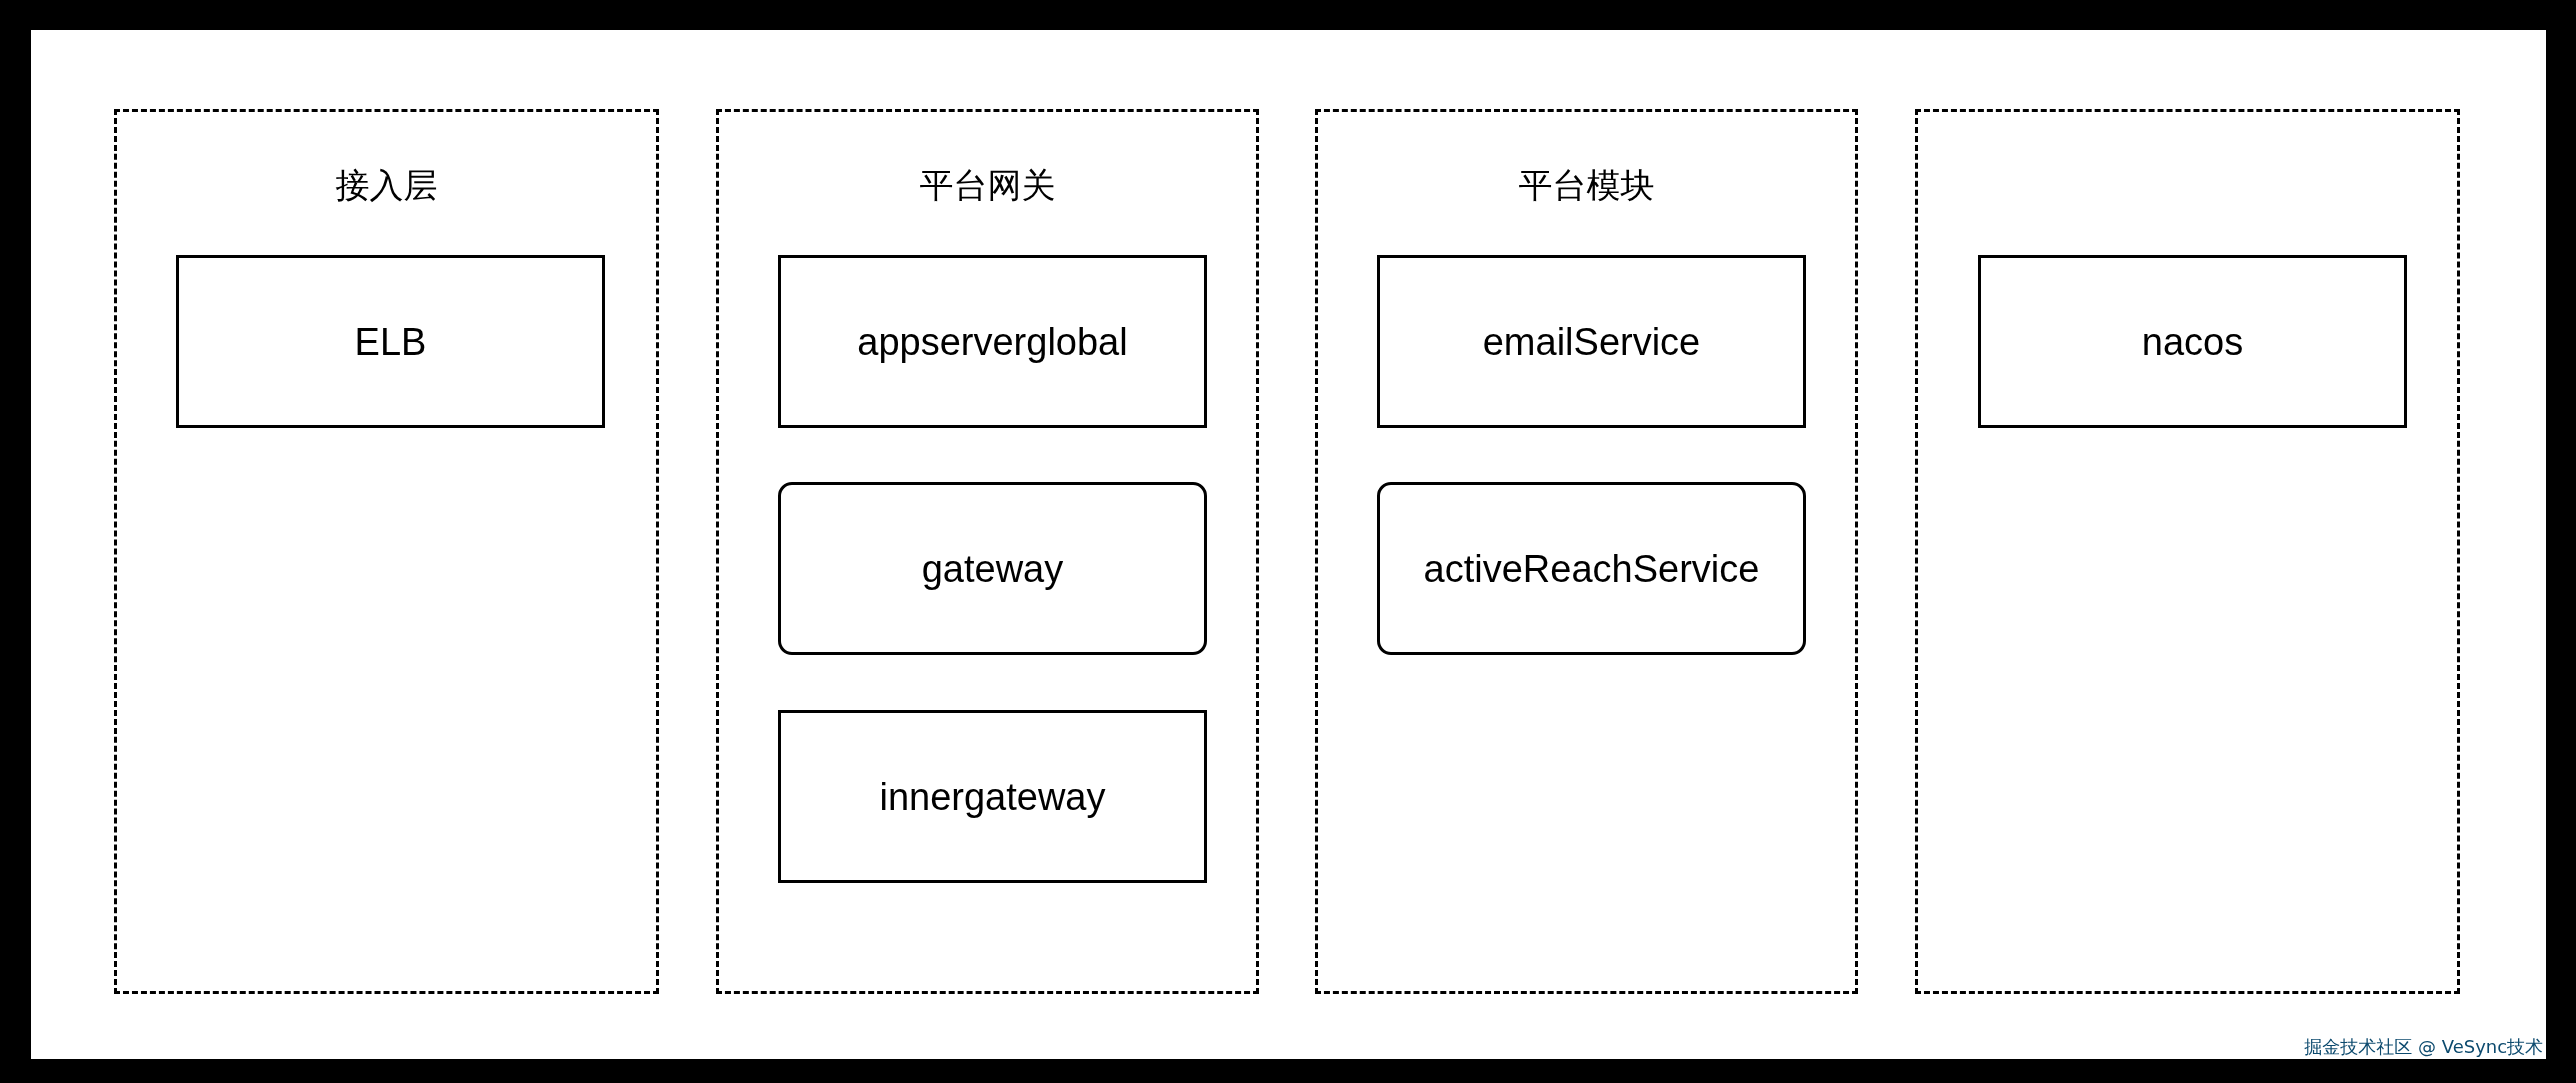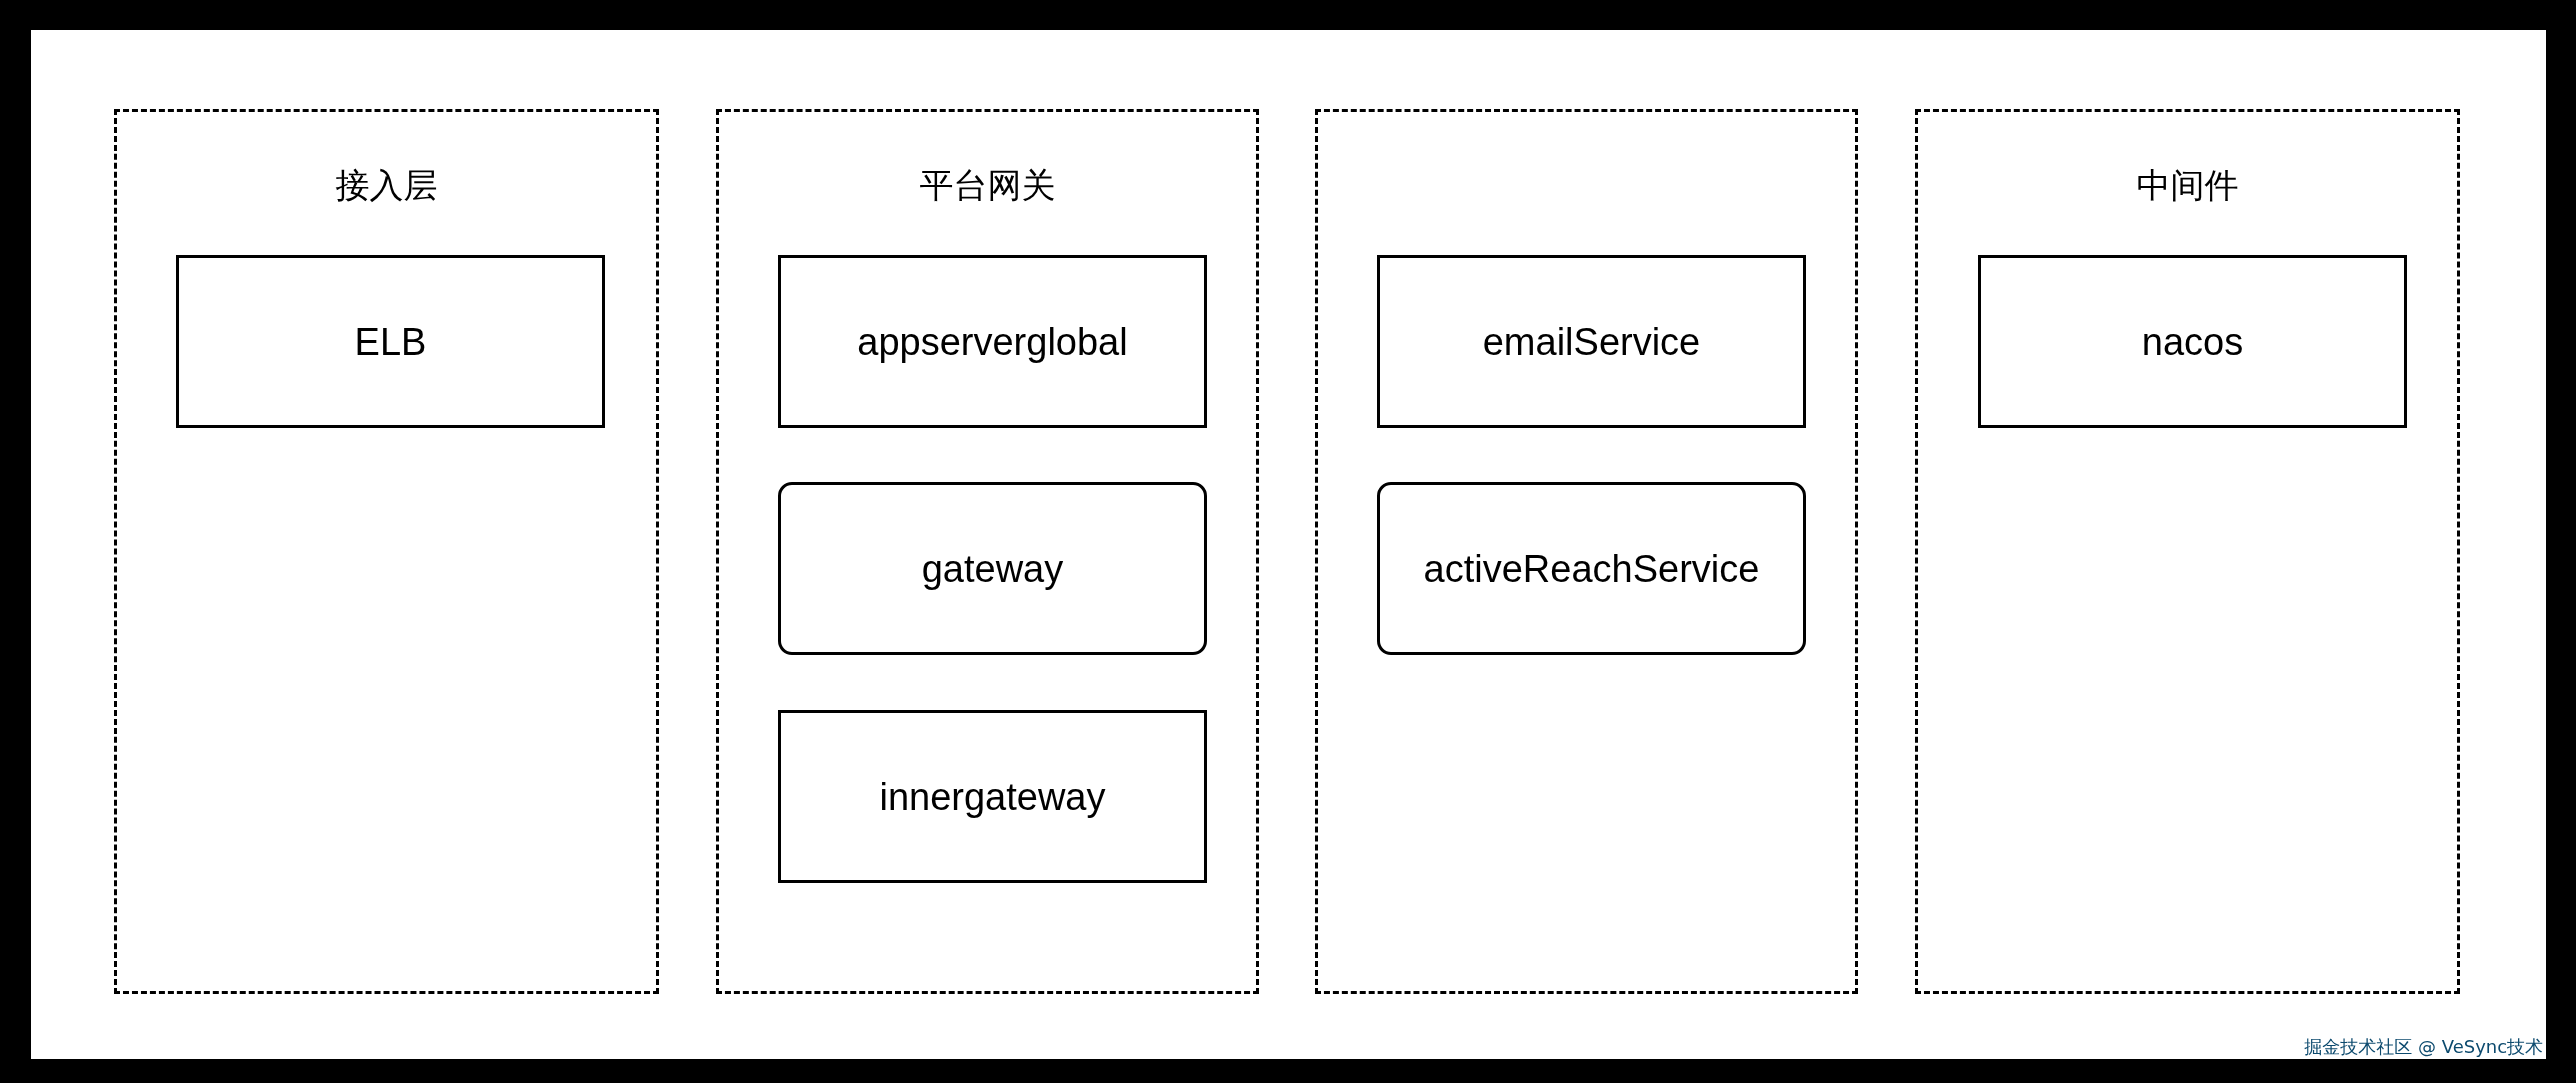--- a/index.html
+++ b/index.html
@@ -118,30 +118,30 @@
       </div>
       <div class="box box-row-2">
         <span class="box-label">gateway</span>
       </div>
       <div class="box box-row-3">
         <span class="box-label">innergateway</span>
       </div>
     </div>
 
     <div class="group" id="group-module">
+      <div class="group-title">平台模块</div>
       <div class="box box-row-1">
         <span class="box-label">emailService</span>
       </div>
       <div class="box box-row-2">
         <span class="box-label">activeReachService</span>
       </div>
     </div>
 
     <div class="group" id="group-middleware">
-      <div class="group-title">中间件</div>
       <div class="box box-row-1">
         <span class="box-label">nacos</span>
       </div>
     </div>
 
     <div id="watermark">掘金技术社区 @ VeSync技术</div>
 
   </div>
 </div>
 

